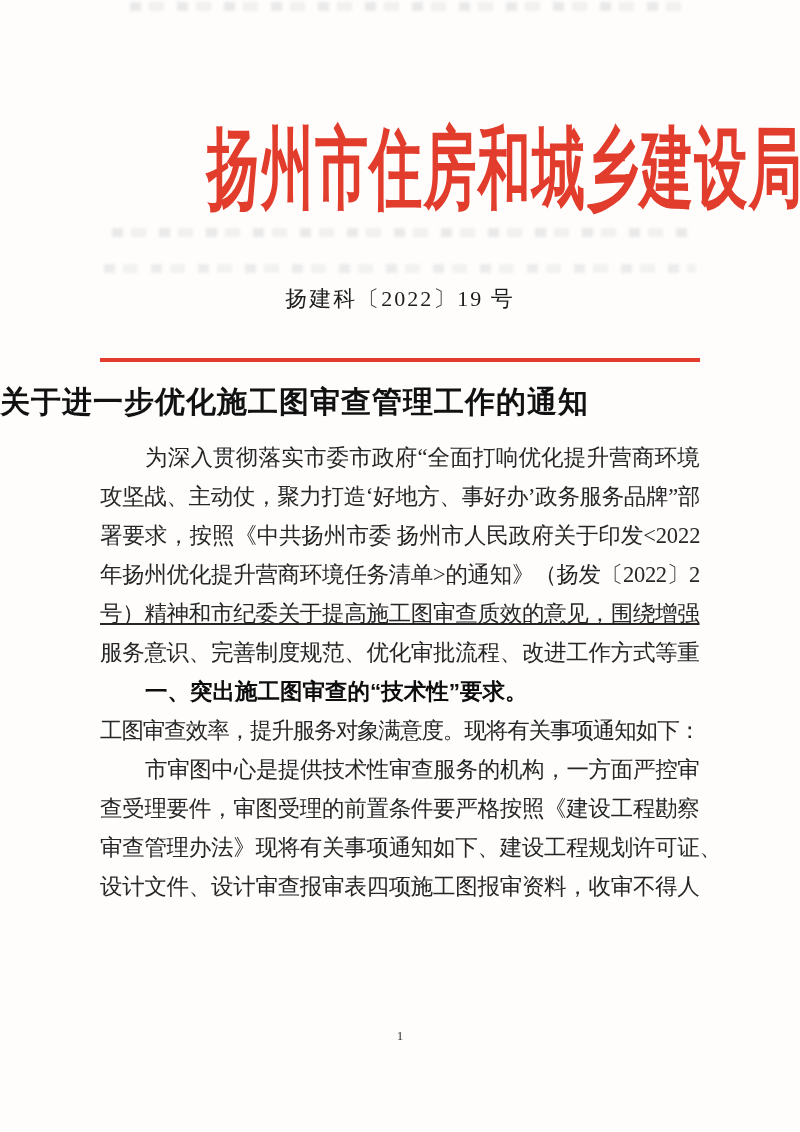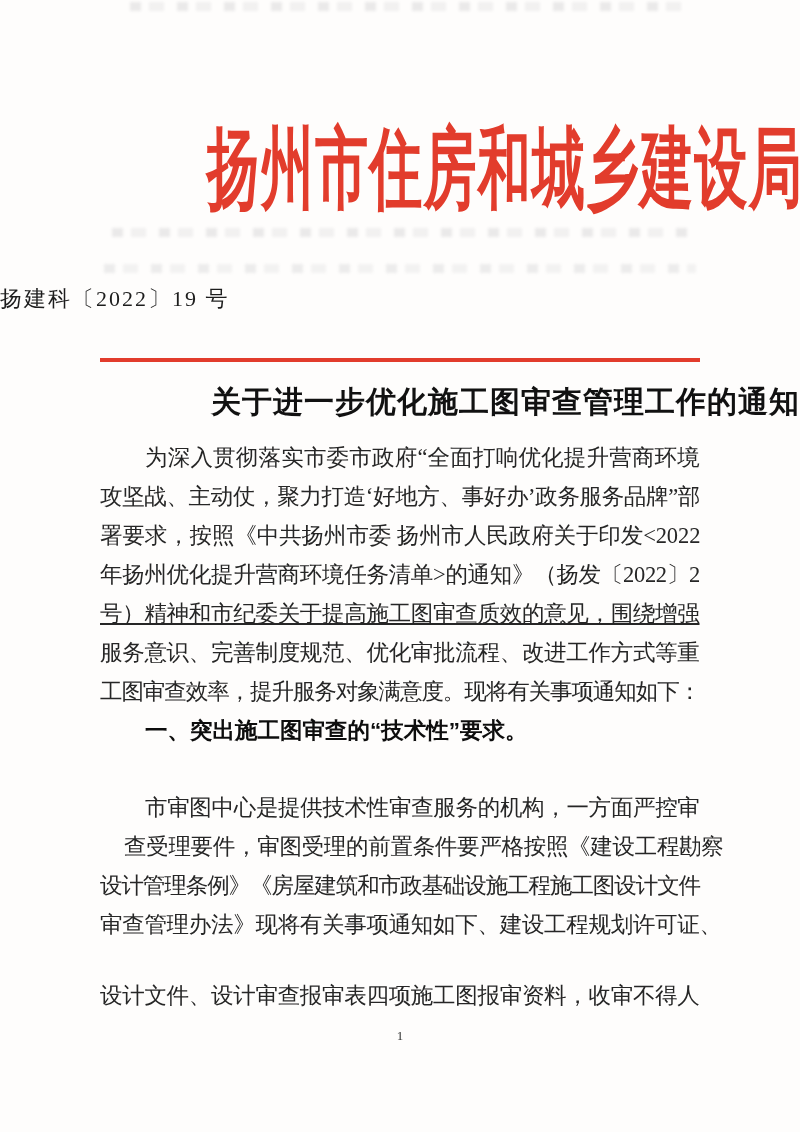--- a/index.html
+++ b/index.html
@@ -41,35 +41,35 @@
     font-weight: bold;
     letter-spacing: 2px;
     color: var(--accent);
     transform: scale(0.63, 1.06);
     transform-origin: center;
     font-family: "Liberation Serif", serif;
   }
   .doc-number {
     position: absolute;
     top: 284px; left: 0; right: 0;
-    text-align: left;
+    text-align: center;
     font-size: 22px;
     letter-spacing: 2px;
     color: #1d1d1d;
   }
   .red-line {
     position: absolute;
     top: 358px; left: 100px;
     width: 600px; height: 4px;
     background: var(--accent);
   }
   .doc-title {
     position: absolute;
     top: 382px; left: 0; right: 0;
-    text-align: right;
+    text-align: left;
     font-size: 30px;
     font-weight: bold;
     letter-spacing: 1px;
     color: #111;
   }
   .document-body {
     position: absolute;
     top: 438px; left: 100px;
     width: 600px;
     font-size: 22.5px;
@@ -113,24 +113,23 @@
 
   <div class="doc-title">关于进一步优化施工图审查管理工作的通知</div>
 
   <div class="document-body">
       <div class="body-line" style="padding-left: 45px; letter-spacing: 0.2px;">为深入贯彻落实市委市政府“全面打响优化提升营商环境</div>
       <div class="body-line" style="padding-left: 0px; letter-spacing: -0.345px;">攻坚战、主动仗，聚力打造‘好地方、事好办’政务服务品牌”部</div>
       <div class="body-line" style="padding-left: 0px; letter-spacing: -0.1px;">署要求，按照《中共扬州市委 扬州市人民政府关于印发&lt;2022</div>
       <div class="body-line" style="padding-left: 0px; letter-spacing: -0.3px;">年扬州优化提升营商环境任务清单&gt;的通知》（扬发〔2022〕2</div>
       <div class="body-line" style="padding-left: 0px; letter-spacing: -0.296px; text-decoration: underline;">号）精神和市纪委关于提高施工图审查质效的意见，围绕增强</div>
       <div class="body-line" style="padding-left: 0px; letter-spacing: -0.296px;">服务意识、完善制度规范、优化审批流程、改进工作方式等重</div>
+      <div class="body-line heading" style="padding-left: 45px;">一、突出施工图审查的“技术性”要求。</div>
       <div class="body-line" style="padding-left: 0px; letter-spacing: -1.071px;">工图审查效率，提升服务对象满意度。现将有关事项通知如下：</div>
-      <div class="body-line heading" style="padding-left: 45px;">一、突出施工图审查的“技术性”要求。</div>
-      <div class="body-line" style="padding-left: 45px; letter-spacing: -0.32px; margin-top: 38px;">市审图中心是提供技术性审查服务的机构，一方面严控审</div>
-      <div class="body-line" style="padding-left: 0px; letter-spacing: -0.296px; margin-left: 24px;">查受理要件，审图受理的前置条件要严格按照《建设工程勘察</div>
-      <div class="body-line" style="padding-left: 0px; letter-spacing: -1.071px;">设计管理条例》《房屋建筑和市政基础设施工程施工图设计文件</div>
+      <div class="body-line" style="padding-left: 45px; letter-spacing: -0.32px;">市审图中心是提供技术性审查服务的机构，一方面严控审</div>
+      <div class="body-line" style="padding-left: 0px; letter-spacing: -0.296px;">查受理要件，审图受理的前置条件要严格按照《建设工程勘察</div>
       <div class="body-line" style="padding-left: 0px; letter-spacing: -0.296px;">审查管理办法》现将有关事项通知如下、建设工程规划许可证、</div>
-      <div class="body-line" style="padding-left: 0px; letter-spacing: -0.296px; margin-top: 32px;">设计文件、设计审查报审表四项施工图报审资料，收审不得人</div>
+      <div class="body-line" style="padding-left: 0px; letter-spacing: -0.296px;">设计文件、设计审查报审表四项施工图报审资料，收审不得人</div>
     </div>
 
   <div class="page-number">1</div>
 
 </div>
 
 </body></html>

